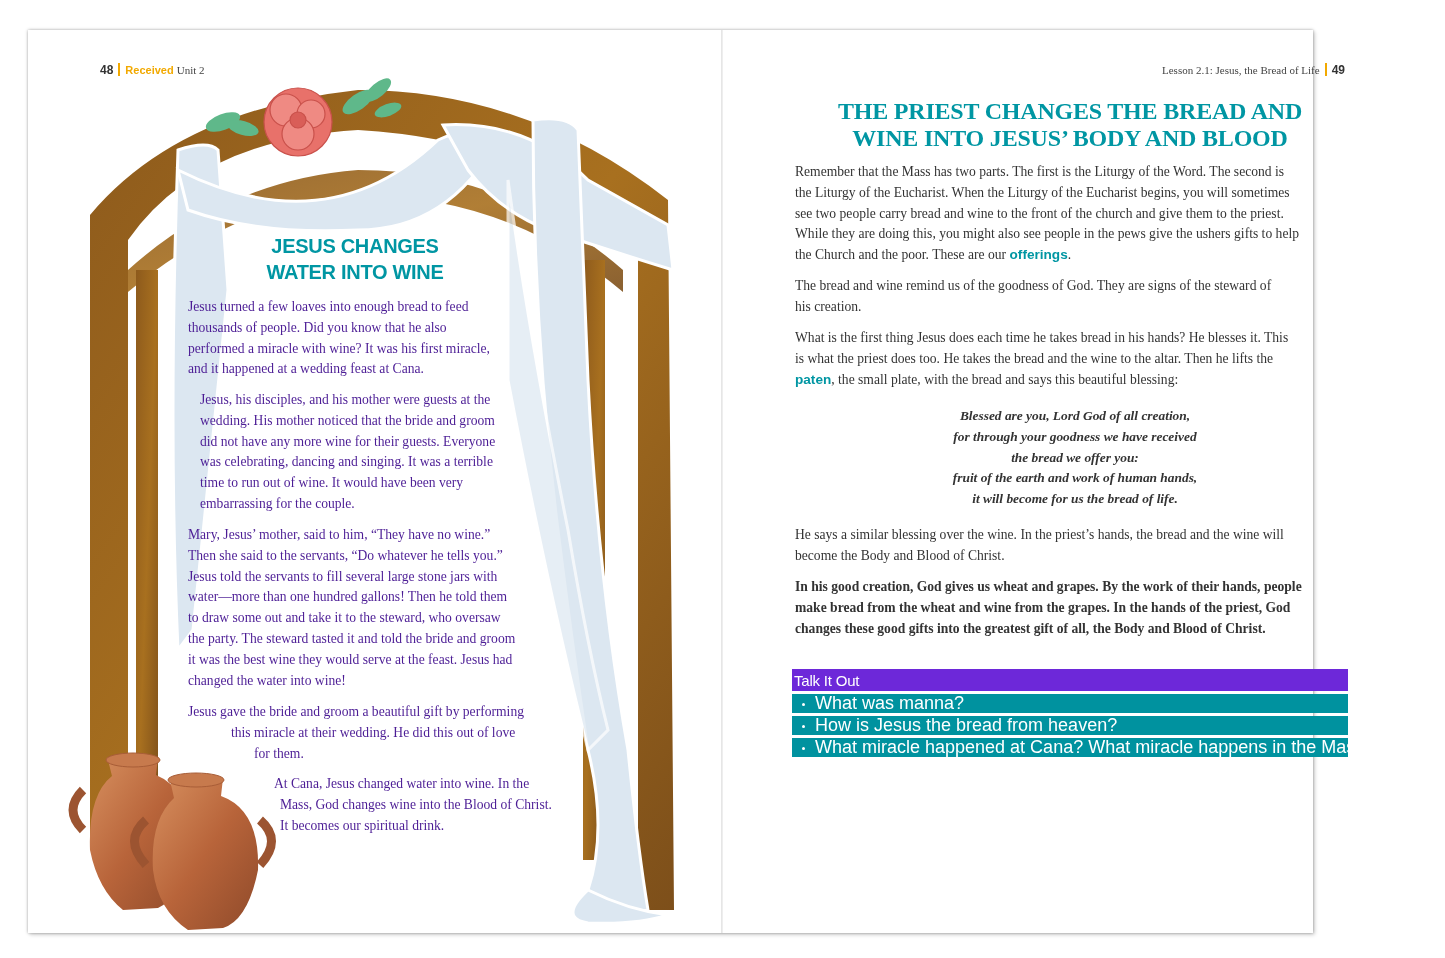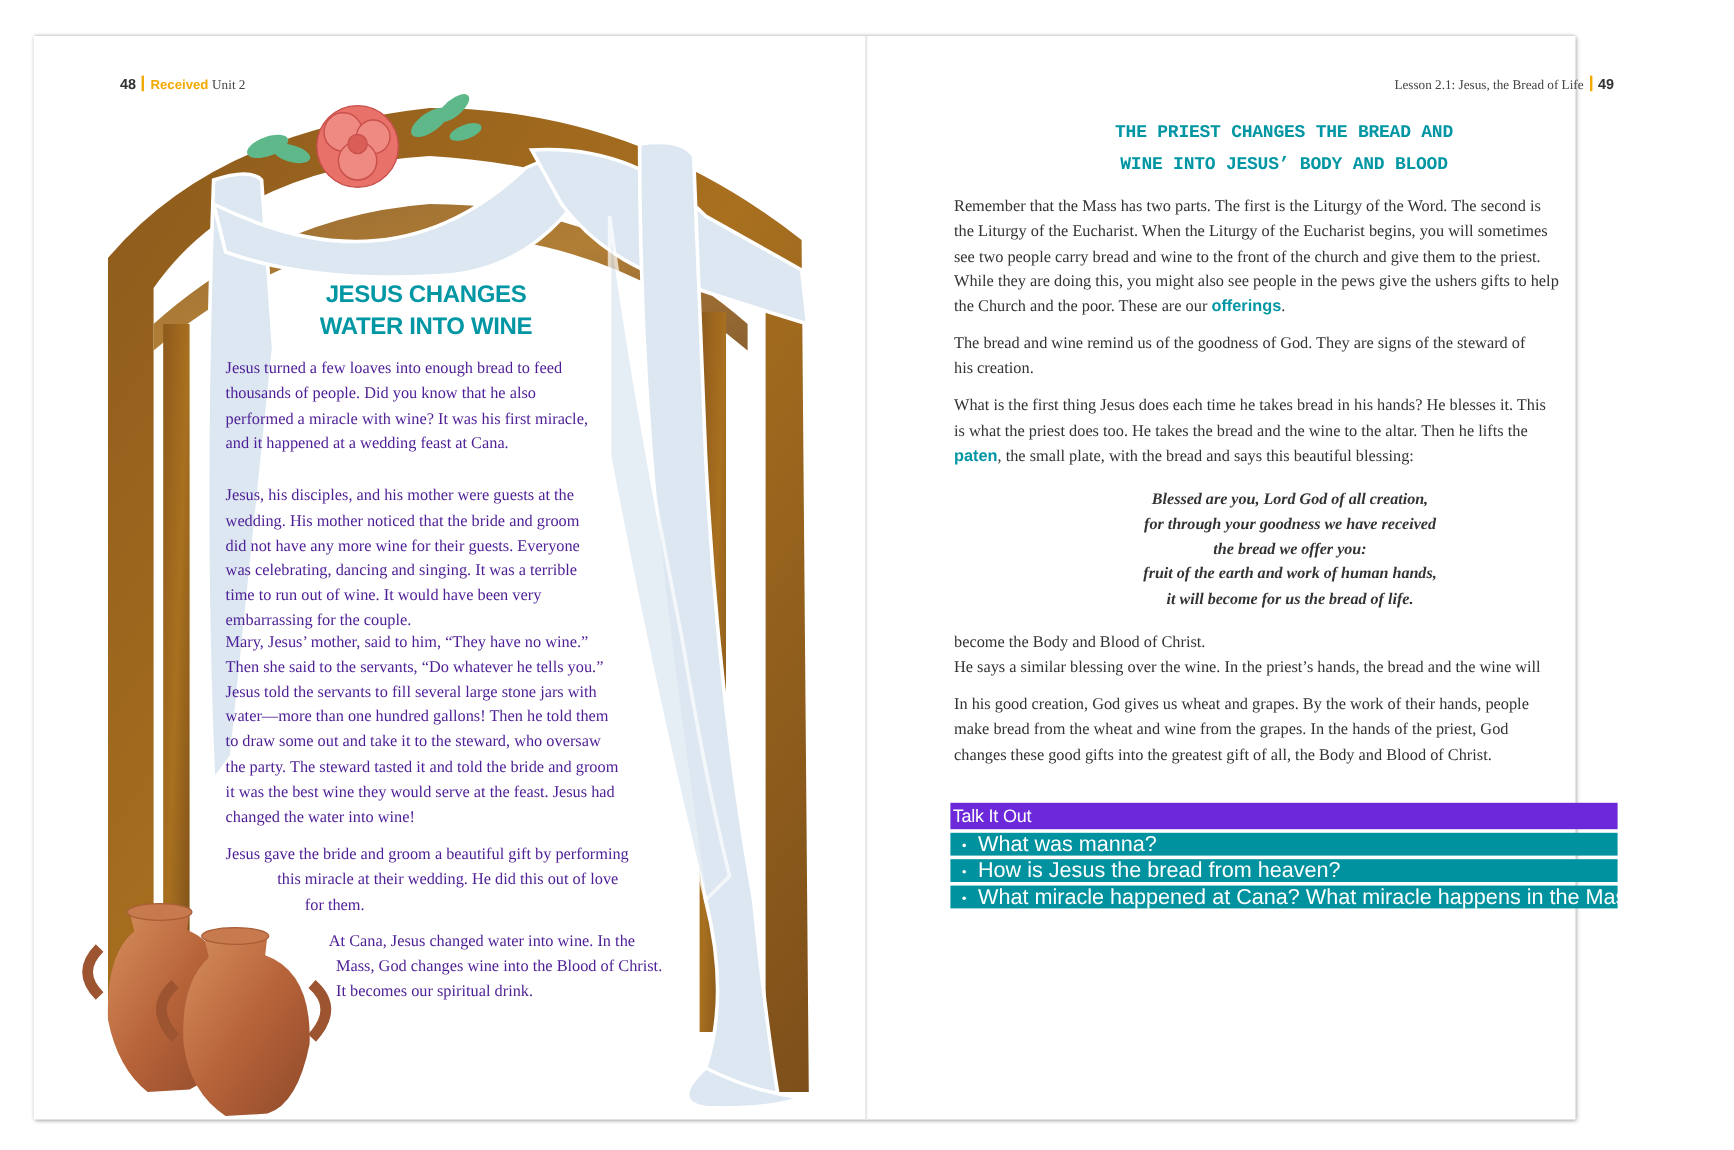--- a/index.html
+++ b/index.html
@@ -17,21 +17,21 @@
   .folio .unit { font-family:"Liberation Serif", serif; color:#444; }
   .folio-left { left:72px; }
   .folio-right { right:72px; }
 
   .illus { position:absolute; left:0; top:0; width:694px; height:903px; }
 
   .left-title { position:absolute; left:172px; width:310px; top:203px; text-align:center; font-family:"Liberation Sans", sans-serif; font-weight:bold; color:#0096a3; font-size:20px; line-height:26px; letter-spacing:-0.3px; }
   .lp { position:absolute; font-size:13.6px; line-height:20.8px; color:#4c1d95; white-space:nowrap; }
   .lp .ln { display:block; }
 
-  .right-title { position:absolute; left:60px; width:574px; top:68px; text-align:center; font-family:Liberation Mono, monospace; font-weight:bold; color:#0096a3; font-size:15px; line-height:26.5px; letter-spacing:-0.2px; }
+  .right-title { position:absolute; left:60px; width:574px; top:68px; text-align:center; font-family:Liberation Serif, serif; font-weight:bold; color:#0096a3; font-size:24px; line-height:26.5px; letter-spacing:-0.2px; }
   .rp { position:absolute; left:72px; width:560px; font-size:13.6px; line-height:20.8px; color:#333; }
   .rp .ln { display:block; white-space:nowrap; }
   .term { font-family:"Liberation Sans", sans-serif; font-weight:bold; color:#0096a3; }
   .prayer { position:absolute; left:72px; width:560px; top:376px; text-align:center; font-style:italic; font-weight:bold; font-size:13.4px; line-height:20.8px; color:#333; }
   .prayer .ln { display:block; }
 
   .talk { position:absolute; left:69px; top:639px; width:556px; }
   .talk-head { background:#6d28d9; color:#fff; font-family:"Liberation Sans", sans-serif; font-size:15px; height:22px; line-height:23px; padding-left:2px; letter-spacing:-0.2px; }
   .talk-item { background:#00929f; color:#fff; font-family:"Liberation Sans", sans-serif; font-size:18px; height:19px; line-height:19px; margin-top:3px; padding-left:10px; white-space:nowrap; }
   .talk-item .dot { display:inline-block; width:3px; height:3px; background:#fff; border-radius:50%; vertical-align:3px; margin-right:10px; }
@@ -112,21 +112,21 @@
       <span style="display:block">JESUS CHANGES</span>
       <span style="display:block">WATER INTO WINE</span>
     </div>
 
     <div class="lp" style="left:160px; top:267px;">
       <span class="ln">Jesus turned a few loaves into enough bread to feed</span>
       <span class="ln">thousands of people. Did you know that he also</span>
       <span class="ln">performed a miracle with wine? It was his first miracle,</span>
       <span class="ln">and it happened at a wedding feast at Cana.</span>
     </div>
-    <div class="lp" style="left:160px; top:360px;margin-top:13px;">
+    <div class="lp" style="left:172px; top:360px;">
       <span class="ln">Jesus, his disciples, and his mother were guests at the</span>
       <span class="ln">wedding. His mother noticed that the bride and groom</span>
       <span class="ln">did not have any more wine for their guests. Everyone</span>
       <span class="ln">was celebrating, dancing and singing. It was a terrible</span>
       <span class="ln">time to run out of wine. It would have been very</span>
       <span class="ln">embarrassing for the couple.</span>
     </div>
     <div class="lp" style="left:160px; top:495px;">
       <span class="ln">Mary, Jesus’ mother, said to him, “They have no wine.”</span>
       <span class="ln">Then she said to the servants, “Do whatever he tells you.”</span>
@@ -180,25 +180,25 @@
 
     <div class="prayer">
       <span class="ln">Blessed are you, Lord God of all creation,</span>
       <span class="ln">for through your goodness we have received</span>
       <span class="ln">the bread we offer you:</span>
       <span class="ln">fruit of the earth and work of human hands,</span>
       <span class="ln">it will become for us the bread of life.</span>
     </div>
 
     <div class="rp" style="top:495px;">
+      <span class="ln">He says a similar blessing over the wine. In the priest’s hands, the bread and the wine will</span>
       <span class="ln">become the Body and Blood of Christ.</span>
-      <span class="ln">He says a similar blessing over the wine. In the priest’s hands, the bread and the wine will</span>
-    </div>
-
-    <div class="rp" style="top:547px;">
+    </div>
+
+    <div class="rp" style="top:547px;font-weight:bold;">
       <span class="ln">In his good creation, God gives us wheat and grapes. By the work of their hands, people</span>
       <span class="ln">make bread from the wheat and wine from the grapes. In the hands of the priest, God</span>
       <span class="ln">changes these good gifts into the greatest gift of all, the Body and Blood of Christ.</span>
     </div>
 
     <div class="talk">
       <div class="talk-head">Talk It Out</div>
       <div class="talk-item"><span class="dot"></span><span>What was manna?</span></div>
       <div class="talk-item"><span class="dot"></span><span>How is Jesus the bread from heaven?</span></div>
       <div class="talk-item"><span class="dot"></span><span>What miracle happened at Cana? What miracle happens in the Mass?</span></div>

